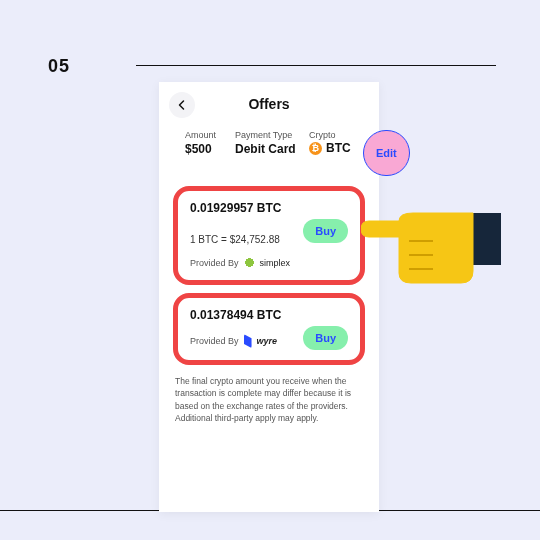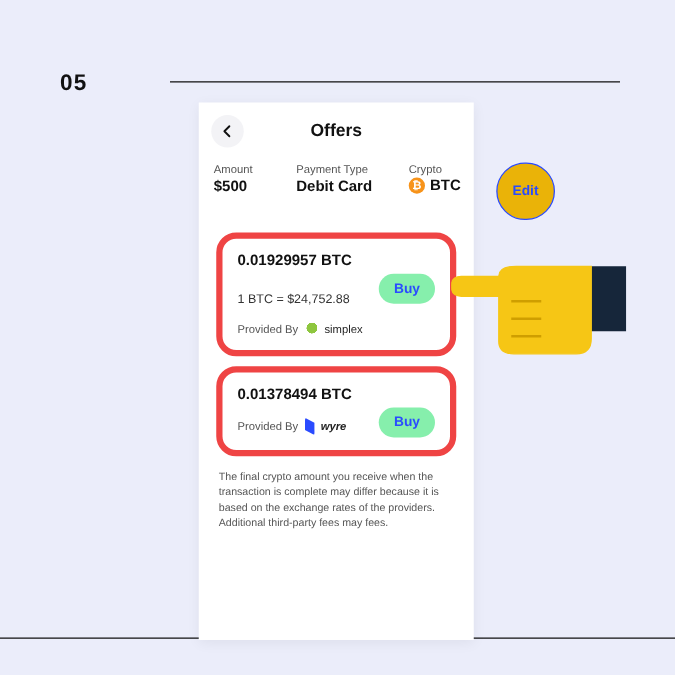--- a/index.html
+++ b/index.html
@@ -31,32 +31,32 @@
   }
   .back{
     position:absolute;left:10px;top:10px;width:26px;height:26px;border-radius:50%;
     background:#f3f3f6;display:flex;align-items:center;justify-content:center;
   }
   .back svg{width:12px;height:12px}
   .title{
     line-height:44px;font-weight:800;font-size:14px;
   }
   .summary{
-    display:flex;align-items:flex-start;gap:16px;margin:4px 14px 10px 12px;
+    display:flex;align-items:flex-start;gap:0;margin:4px 14px 10px 26px;
   }
   .col{flex:none}
   .col.amount{width:50px}
   .col.crypto{width:54px}
   .col.pay{width:74px}
   .lbl{font-size:9px;color:#555}
   .val{font-size:12px;font-weight:800;margin-top:2px}
   .crypto-row{display:flex;align-items:center;gap:4px;margin-top:1px}
   .btc-icon{width:13px;height:13px;border-radius:50%;background:#f7931a;color:#fff;font-size:9px;display:flex;align-items:center;justify-content:center;font-weight:700}
   .editbtn{
-    margin-left:auto;border:1.5px solid #2a4bff;color:#2a4bff;background:#eab308;
+    margin-left:auto;border:1.5px solid #2a4bff;color:#2a4bff;background:#f9a8d4;
     border-radius:999px;padding:16px 12px;font-size:11px;font-weight:600;
   }
 
   .card{
     margin:8px 14px;border:5px solid #ef4444;border-radius:16px;
     padding:10px 12px 12px 12px;position:relative;
   }
   .qty{font-weight:800;font-size:12px}
   .rate{font-size:10px;color:#333;margin-top:19px}
   .prov{font-size:9px;color:#555;margin-top:12px;display:flex;align-items:center;gap:5px}
@@ -132,21 +132,21 @@
     <div class="prov">
       <span>Provided By</span>
       <span class="plogo wyre"></span>
       <span class="pname" style="font-weight:800;font-style:italic">wyre</span>
     </div>
     <button class="buybtn">Buy</button>
   </div>
 
   <div class="disc">
     <span>The final crypto amount you receive when the transaction is complete may differ because it is based on the exchange rates of the providers.</span><br>
-    <span>Additional third-party fees may fees.</span>
+    <span>Additional third-party apply may apply.</span>
   </div>
 </div>
 
 <svg class="hand" viewBox="0 0 140 110">
   <rect x="112" y="30" width="28" height="52" fill="#16263a"></rect>
   <path fill="#f6c615" stroke="#f6c615" d="
     M112 30
     L52 30
     Q38 30 38 38
     L8 38

